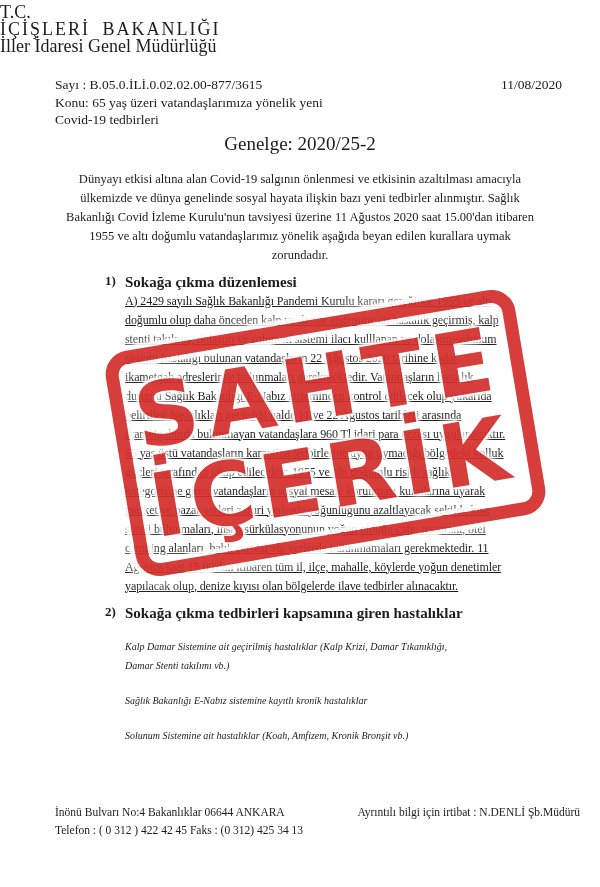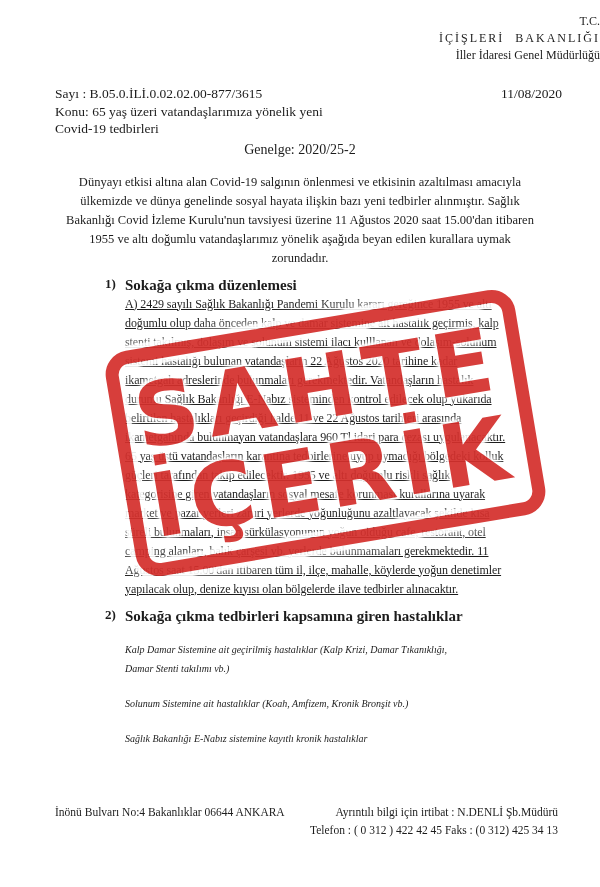--- a/index.html
+++ b/index.html
@@ -1,26 +1,26 @@
 <!DOCTYPE html>
 <html><head>
 <meta charset="utf-8">
 <style>
   html,body{margin:0;padding:0;background:#ffffff;}
   .page{
     position:relative;width:600px;height:887px;background:#ffffff;overflow:hidden;
     font-family:"Liberation Serif", serif;color:#1c1c1c;
   }
   
-  .letterhead{margin-top:13px;text-align:right;line-height:17px;font-size:12px;}
+  .letterhead{margin-top:4px;text-align:left;line-height:17px;font-size:18px;}
   .letterhead .lh-ministry{letter-spacing:2px;word-spacing:6px;}
   
   .meta{margin:21px 38px 0 55px;font-size:13.5px;line-height:17.5px;}
   .meta .row1{display:flex;justify-content:space-between;}
-  .genelge{margin-top:4px;text-align:center;font-size:14px;}
+  .genelge{margin-top:4px;text-align:center;font-size:19px;}
   
   .intro{margin:15px 28px 0 28px;text-align:center;font-size:12.5px;line-height:19px;white-space:pre-line;}
   
   .sec{display:flex;margin:8px 25px 0 105px;}
   .sec .num{flex:0 0 20px;font-weight:bold;font-size:13px;}
   .sec-body{flex:1;}
   .sec-title{font-weight:bold;font-size:15px;line-height:19px;}
   .sec-text{font-size:12px;line-height:19px;white-space:pre-line;letter-spacing:-0.1px;text-decoration:underline;}
   .sec2{margin-top:8px;}
   .item{margin-top:14px;font-size:10px;line-height:19px;white-space:pre-line;font-style:italic;}
@@ -37,21 +37,21 @@
   }
   .stamp-line{
     font-family:"DejaVu Sans", sans-serif;font-weight:bold;color:#d4302d;
     font-size:88px;line-height:90px;white-space:nowrap;
     text-shadow:0 0 6px #ffffff,0 0 6px #ffffff,0 0 10px #ffffff,
       -2px -2px 1px rgba(255,255,255,.85), 2px 2px 1px rgba(255,255,255,.85);
   }
   .stamp-line1{letter-spacing:9px;}
   .stamp-line2{letter-spacing:7px;}
   
-  .footer{position:absolute;left:55px;right:42px;top:804px;font-size:11.5px;line-height:17.5px;text-align:right;}
+  .footer{position:absolute;left:55px;right:20px;top:804px;font-size:11.5px;line-height:17.5px;}
   .footer .frow1{display:flex;justify-content:space-between;}
   .site-link{text-decoration:underline;}
 </style>
 </head>
 <body>
 
 <div class="page">
 
   <div class="letterhead">
     <div>T.C.</div>
@@ -98,22 +98,22 @@
 yapılacak olup, denize kıyısı olan bölgelerde ilave tedbirler alınacaktır.</div>
     </div>
   </div>
 
   <div class="sec sec2">
     <span class="num">2)</span>
     <div class="sec-body">
       <div class="sec-title">Sokağa çıkma tedbirleri kapsamına giren hastalıklar</div>
       <div class="item">Kalp Damar Sistemine ait geçirilmiş hastalıklar (Kalp Krizi, Damar Tıkanıklığı,
 Damar Stenti takılımı vb.)</div>
+      <div class="item">Sağlık Bakanlığı E-Nabız sistemine kayıtlı kronik hastalıklar</div>
       <div class="item">Solunum Sistemine ait hastalıklar (Koah, Amfizem, Kronik Bronşit vb.)</div>
-      <div class="item">Sağlık Bakanlığı E-Nabız sistemine kayıtlı kronik hastalıklar</div>
     </div>
   </div>
 
   <div class="stamp-wrap">
     <div class="stamp-frame">
       <div class="stamp-line stamp-line1">SAHTE</div>
       <div class="stamp-line stamp-line2">İÇERİK</div>
     </div>
   </div>
 

